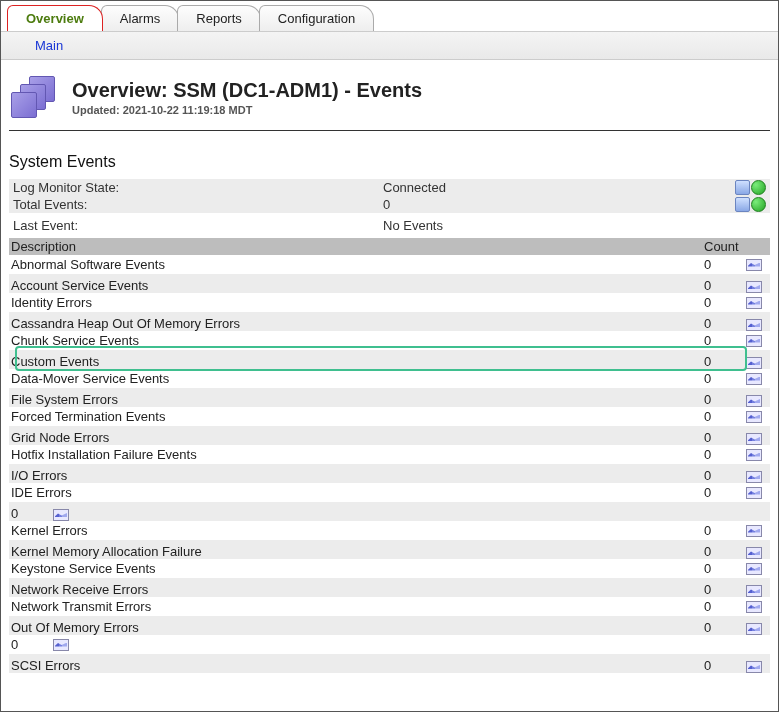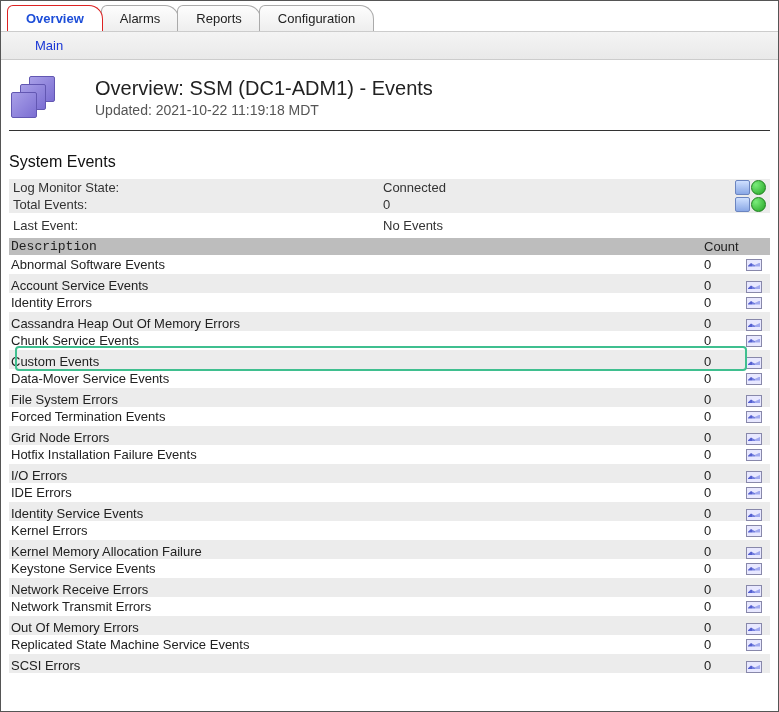--- a/index.html
+++ b/index.html
@@ -32,21 +32,21 @@
     font-size: 13px;
     color: #222;
     border: 1px solid #aaa;
     border-bottom: none;
     background: linear-gradient(#fdfdfd,#eee);
     border-radius: 6px 14px 0 0;
     margin-right: -2px;
     cursor: pointer;
   }
   .tab.active {
-    color: #1d4ed8;
+    color: #4d7c0f;
     font-weight: bold;
     border: 1px solid #d22;
     border-bottom: none;
     background: #fff;
     z-index: 2;
   }
   .subbar {
     background: linear-gradient(#f4f4f4,#e9e9e9);
     border: 1px solid #ccc;
     border-left: none;
@@ -54,22 +54,23 @@
     padding: 6px 34px;
   }
   .subbar a {
     color: #1a37d6;
     text-decoration: none;
     font-size: 13px;
   }
   .header {
     display: flex;
     align-items: center;
-    gap: 28px;
+    gap: 5px;
     padding: 16px 8px 12px 10px;
+    font-weight: bold;
   }
   .header-icon {
     width: 56px;
     height: 42px;
     position: relative;
   }
   .cube {
     position: absolute;
     width: 26px;
     height: 26px;
@@ -79,21 +80,21 @@
   }
   .c1 { left: 18px; top: 0; }
   .c2 { left: 9px; top: 8px; }
   .c3 { left: 0; top: 16px; }
   .page-title {
     font-size: 20px;
     color: #222;
     margin: 0;
   }
   .updated {
-    font-size: 14px;
+    font-size: 11px;
     color: #555;
     margin-top: 2px;
   }
   hr.sep {
     border: none;
     border-top: 1px solid #333;
     margin: 0 8px 22px 8px;
   }
   .content {
     padding: 0 8px;
@@ -134,21 +135,21 @@
     border: 1px solid #1d7f1d;
   }
   .spacer4 { height: 4px; }
   .table-head {
     display: flex;
     background: #bdbdbd;
     padding: 1px 2px;
     font-size: 13px;
     color: #222;
   }
-  .th-desc { flex: 1; font-family: Liberation Mono, monospace; }
+  .th-desc { flex: 1; }
   .th-count { width: 42px; text-align: left; }
   .th-act { width: 22px; }
   .event-row {
     display: flex;
     align-items: center;
     padding: 0 2px;
     font-size: 13px;
     height: 19px;
     position: relative;
   }
@@ -335,21 +336,20 @@
           </div>
         </div>
         <div class="event-row">
           <div class="ev-desc">IDE Errors</div>
           <div class="ev-count">0</div>
           <div class="ev-act">
             <span class="chart-icon"></span>
           </div>
         </div>
         <div class="event-row alt">
-          <div class="ev-desc">Identity Service Events</div>
           <div class="ev-count">0</div>
           <div class="ev-act">
             <span class="chart-icon"></span>
           </div>
         </div>
         <div class="event-row">
           <div class="ev-desc">Kernel Errors</div>
           <div class="ev-count">0</div>
           <div class="ev-act">
             <span class="chart-icon"></span>
@@ -384,21 +384,20 @@
           </div>
         </div>
         <div class="event-row alt">
           <div class="ev-desc">Out Of Memory Errors</div>
           <div class="ev-count">0</div>
           <div class="ev-act">
             <span class="chart-icon"></span>
           </div>
         </div>
         <div class="event-row">
-          <div class="ev-desc">Replicated State Machine Service Events</div>
           <div class="ev-count">0</div>
           <div class="ev-act">
             <span class="chart-icon"></span>
           </div>
         </div>
         <div class="event-row alt">
           <div class="ev-desc">SCSI Errors</div>
           <div class="ev-count">0</div>
           <div class="ev-act">
             <span class="chart-icon"></span>

